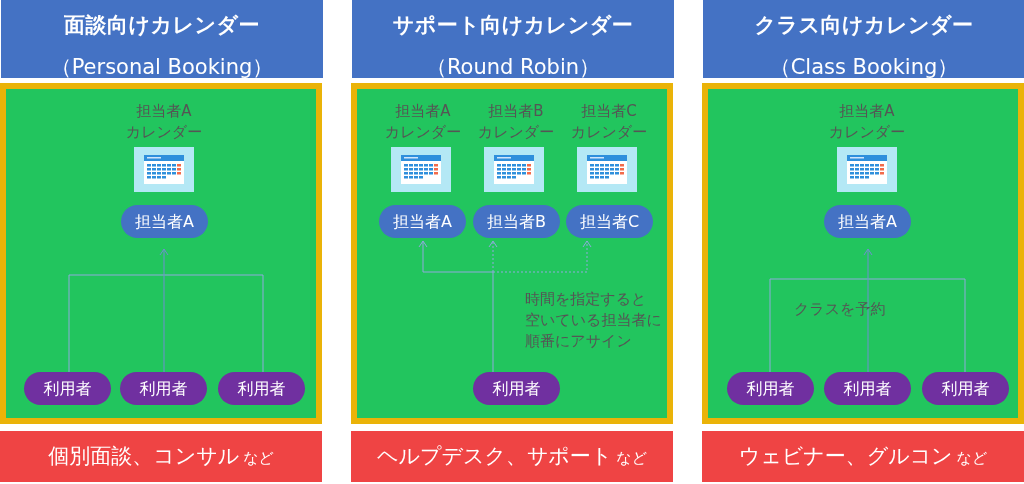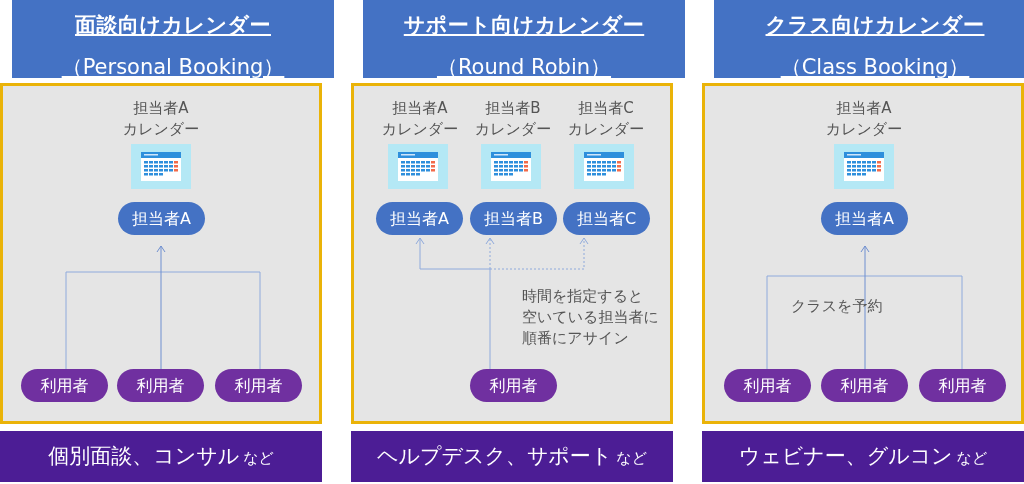--- a/index.html
+++ b/index.html
@@ -5,34 +5,34 @@
   * { box-sizing: border-box; margin: 0; padding: 0; }
   html, body { width: 1024px; height: 484px; background: #ffffff; overflow: hidden; }
   body { position: relative; font-family: "DejaVu Sans", "Liberation Sans", sans-serif; }
 
   .col { position: absolute; top: 0; width: 322px; height: 484px; }
   .col-1 { left: 0; }
   .col-2 { left: 351px; border-radius: 29px; }
   .col-3 { left: 702px; }
 
   .header {
-    position: absolute; left: 12px; top: 0; width: 322px; height: 78px;
-    background: #4472c4; color: #ffffff; text-align: center; text-decoration: underline;
+    position: absolute; left: 1px; top: 0; width: 322px; height: 78px;
+    background: #4472c4; color: #ffffff; text-align: center;
   }
   .header .title { font-size: 21px; font-weight: bold; margin-top: 11px; letter-spacing: 0.5px; }
   .header .subtitle { font-size: 21px; margin-top: 14px; }
 
   .panel {
     position: absolute; left: 0; top: 83px; width: 322px; height: 341px;
-    border: 3px solid #eab308; background: #e5e5e5;
+    border: 6px solid #eab308; background: #22c55e;
   }
 
   .footer {
     position: absolute; left: 0; top: 431px; width: 322px; height: 51px;
-    background: #4c1d95; color: #ffffff; text-align: center;
+    background: #ef4444; color: #ffffff; text-align: center;
     font-size: 21px; line-height: 51px; white-space: nowrap;
   }
   .footer .small { font-size: 15px; margin-left: 4px; }
 
   .cal-label {
     position: absolute; width: 110px; text-align: center; color: #555555;
     font-size: 15px; line-height: 21px;
   }
   .cal-icon { position: absolute; width: 60px; height: 45px; }
 

